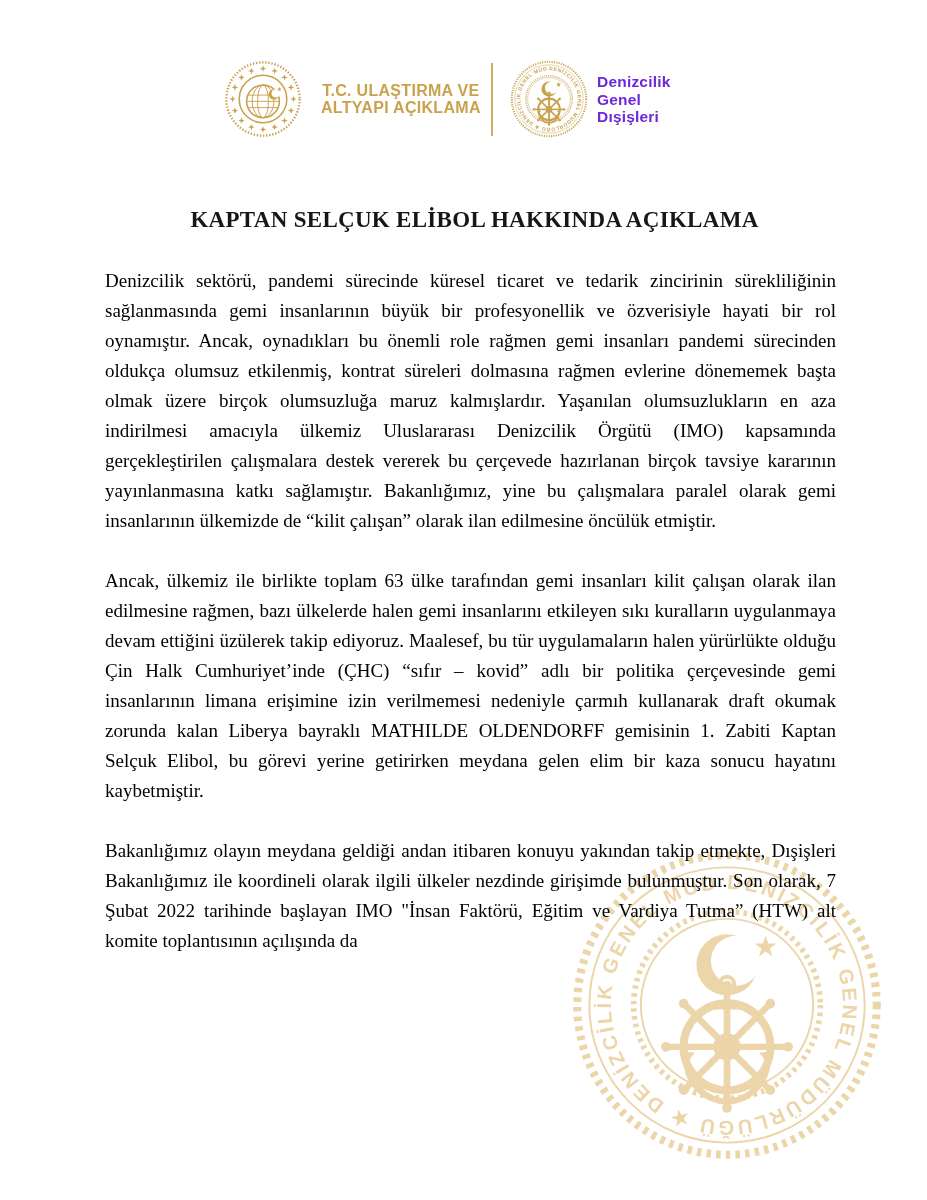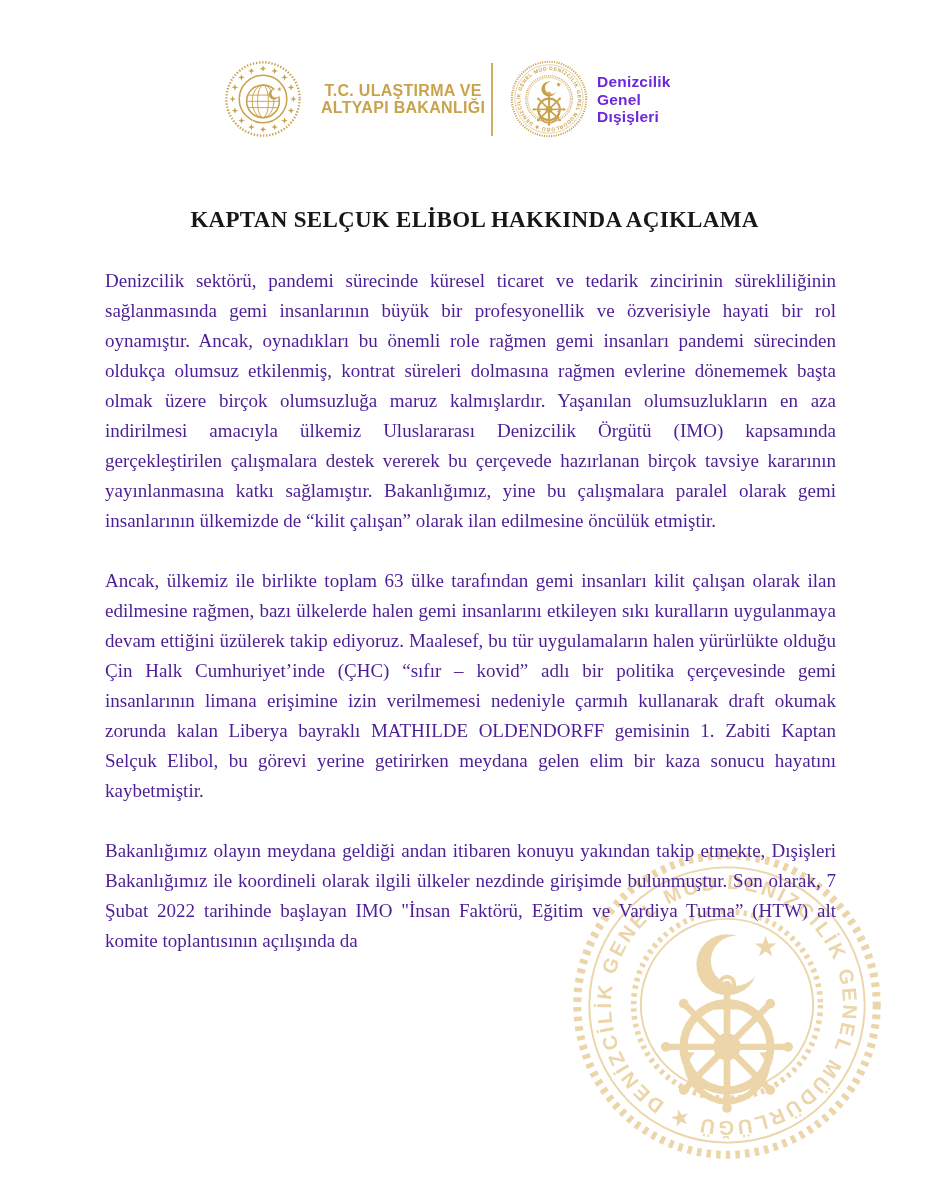--- a/index.html
+++ b/index.html
@@ -47,21 +47,21 @@
   }
   
   .doc-body {
     position: absolute; left: 105px; top: 266px; width: 731px;
     z-index: 2;
   }
   .doc-body p {
     margin: 0 0 30px 0;
     font-size: 19px; line-height: 30px;
     text-align: justify;
-    color: #4c1d95;
+    color: #000000;
   }
   
   .watermark {
     position: absolute; left: 566px; top: 844px;
     width: 322px; height: 322px;
     color: #e6ca92; opacity: 0.78;
     z-index: 1;
   }
   .hidden-defs { position: absolute; width: 0; height: 0; overflow: hidden; }
   .content-layer { position: absolute; inset: 0; z-index: 2; }
@@ -163,21 +163,21 @@
     <use href="#seal"></use>
   </svg>
 
   <div class="content-layer">
 
     <svg class="hdr-emblem" viewBox="0 0 100 100">
       <use href="#emblem"></use>
     </svg>
     <div class="ministry-text">
       <div>T.C. ULAŞTIRMA VE</div>
-      <div>ALTYAPI BAKANLIĞI</div>
+      <div>ALTYAPI AÇIKLAMA</div>
     </div>
     <div class="hdr-divider"></div>
     <svg class="hdr-seal" viewBox="0 0 200 200">
       <use href="#seal"></use>
     </svg>
     <div class="directorate-text">
       <div>Denizcilik</div>
       <div>Genel</div>
       <div>Dışişleri</div>
     </div>

